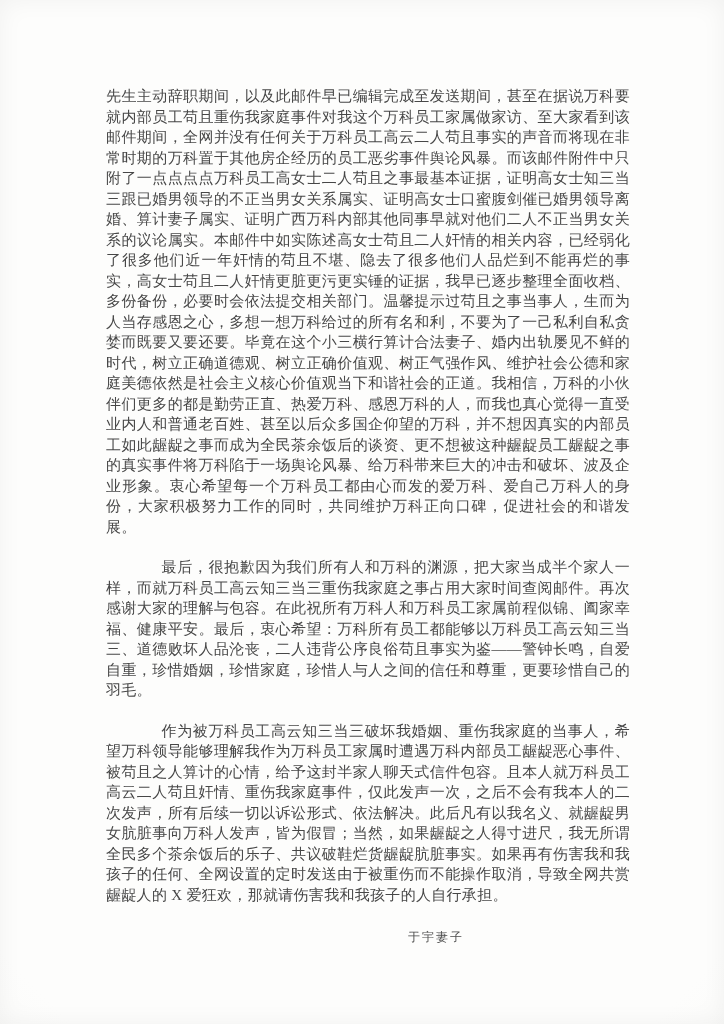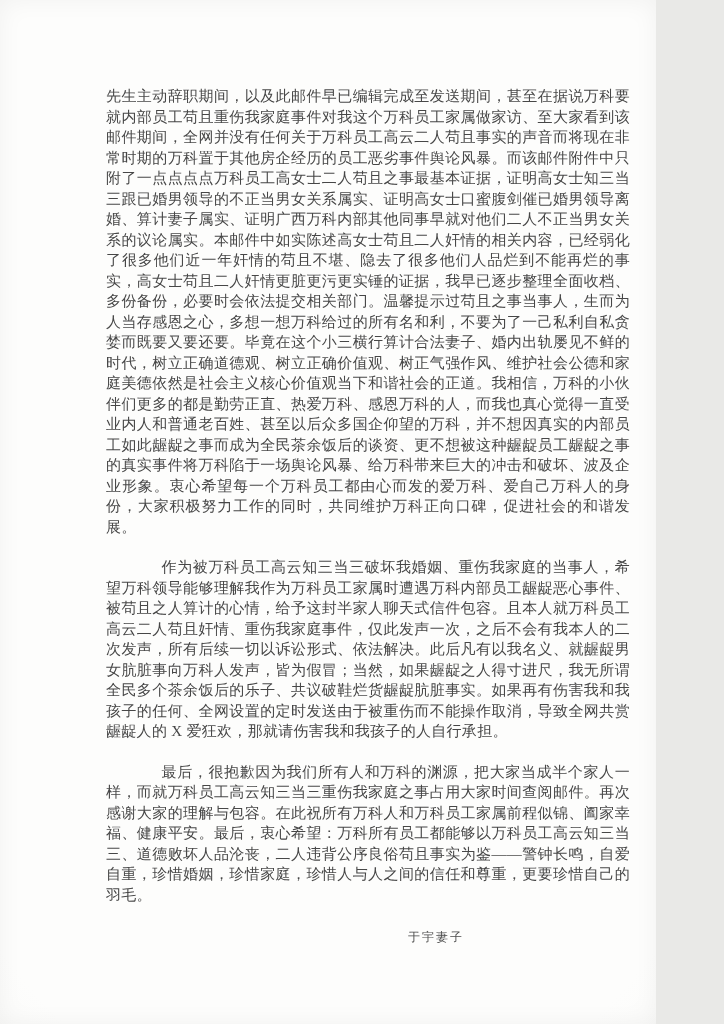--- a/index.html
+++ b/index.html
@@ -5,21 +5,21 @@
   html, body {
     margin: 0;
     padding: 0;
     width: 724px;
     height: 1024px;
     background: #e9e9e7;
     font-family: "Liberation Serif", "DejaVu Serif", serif;
   }
   .page {
     position: relative;
-    width: 656px;
+    width: 724px;
     height: 1024px;
     background: radial-gradient(ellipse 120% 110% at 50% 45%, #fdfdfc 60%, #f3f3f1 92%, #ebebe9 100%);
     box-shadow: inset 0 0 24px rgba(0,0,0,0.05);
     overflow: hidden;
     box-sizing: border-box;
   }
   .letter-body {
     position: absolute;
     top: 86px;
     left: 106px;
@@ -45,17 +45,17 @@
     font-size: 12px;
     letter-spacing: 2px;
   }
 </style>
 </head>
 <body>
 
 <div class="page">
   <div class="letter-body" style="color: rgb(71, 71, 71);">
     <p class="para">先生主动辞职期间，以及此邮件早已编辑完成至发送期间，甚至在据说万科要就内部员工苟且重伤我家庭事件对我这个万科员工家属做家访、至大家看到该邮件期间，全网并没有任何关于万科员工高云二人苟且事实的声音而将现在非常时期的万科置于其他房企经历的员工恶劣事件舆论风暴。而该邮件附件中只附了一点点点点万科员工高女士二人苟且之事最基本证据，证明高女士知三当三跟已婚男领导的不正当男女关系属实、证明高女士口蜜腹剑催已婚男领导离婚、算计妻子属实、证明广西万科内部其他同事早就对他们二人不正当男女关系的议论属实。本邮件中如实陈述高女士苟且二人奸情的相关内容，已经弱化了很多他们近一年奸情的苟且不堪、隐去了很多他们人品烂到不能再烂的事实，高女士苟且二人奸情更脏更污更实锤的证据，我早已逐步整理全面收档、多份备份，必要时会依法提交相关部门。温馨提示过苟且之事当事人，生而为人当存感恩之心，多想一想万科给过的所有名和利，不要为了一己私利自私贪婪而既要又要还要。毕竟在这个小三横行算计合法妻子、婚内出轨屡见不鲜的时代，树立正确道德观、树立正确价值观、树正气强作风、维护社会公德和家庭美德依然是社会主义核心价值观当下和谐社会的正道。我相信，万科的小伙伴们更多的都是勤劳正直、热爱万科、感恩万科的人，而我也真心觉得一直受业内人和普通老百姓、甚至以后众多国企仰望的万科，并不想因真实的内部员工如此龌龊之事而成为全民茶余饭后的谈资、更不想被这种龌龊员工龌龊之事的真实事件将万科陷于一场舆论风暴、给万科带来巨大的冲击和破坏、波及企业形象。衷心希望每一个万科员工都由心而发的爱万科、爱自己万科人的身份，大家积极努力工作的同时，共同维护万科正向口碑，促进社会的和谐发展。</p>
+    <p class="para indented">最后，很抱歉因为我们所有人和万科的渊源，把大家当成半个家人一样，而就万科员工高云知三当三重伤我家庭之事占用大家时间查阅邮件。再次感谢大家的理解与包容。在此祝所有万科人和万科员工家属前程似锦、阖家幸福、健康平安。最后，衷心希望：万科所有员工都能够以万科员工高云知三当三、道德败坏人品沦丧，二人违背公序良俗苟且事实为鉴——警钟长鸣，自爱自重，珍惜婚姻，珍惜家庭，珍惜人与人之间的信任和尊重，更要珍惜自己的羽毛。</p>
     <p class="para indented">作为被万科员工高云知三当三破坏我婚姻、重伤我家庭的当事人，希望万科领导能够理解我作为万科员工家属时遭遇万科内部员工龌龊恶心事件、被苟且之人算计的心情，给予这封半家人聊天式信件包容。且本人就万科员工高云二人苟且奸情、重伤我家庭事件，仅此发声一次，之后不会有我本人的二次发声，所有后续一切以诉讼形式、依法解决。此后凡有以我名义、就龌龊男女肮脏事向万科人发声，皆为假冒；当然，如果龌龊之人得寸进尺，我无所谓全民多个茶余饭后的乐子、共议破鞋烂货龌龊肮脏事实。如果再有伤害我和我孩子的任何、全网设置的定时发送由于被重伤而不能操作取消，导致全网共赏龌龊人的 X 爱狂欢，那就请伤害我和我孩子的人自行承担。</p>
-    <p class="para indented">最后，很抱歉因为我们所有人和万科的渊源，把大家当成半个家人一样，而就万科员工高云知三当三重伤我家庭之事占用大家时间查阅邮件。再次感谢大家的理解与包容。在此祝所有万科人和万科员工家属前程似锦、阖家幸福、健康平安。最后，衷心希望：万科所有员工都能够以万科员工高云知三当三、道德败坏人品沦丧，二人违背公序良俗苟且事实为鉴——警钟长鸣，自爱自重，珍惜婚姻，珍惜家庭，珍惜人与人之间的信任和尊重，更要珍惜自己的羽毛。</p>
     <div class="signature">于宇妻子</div>
   </div>
 </div>
 
 </body></html>

